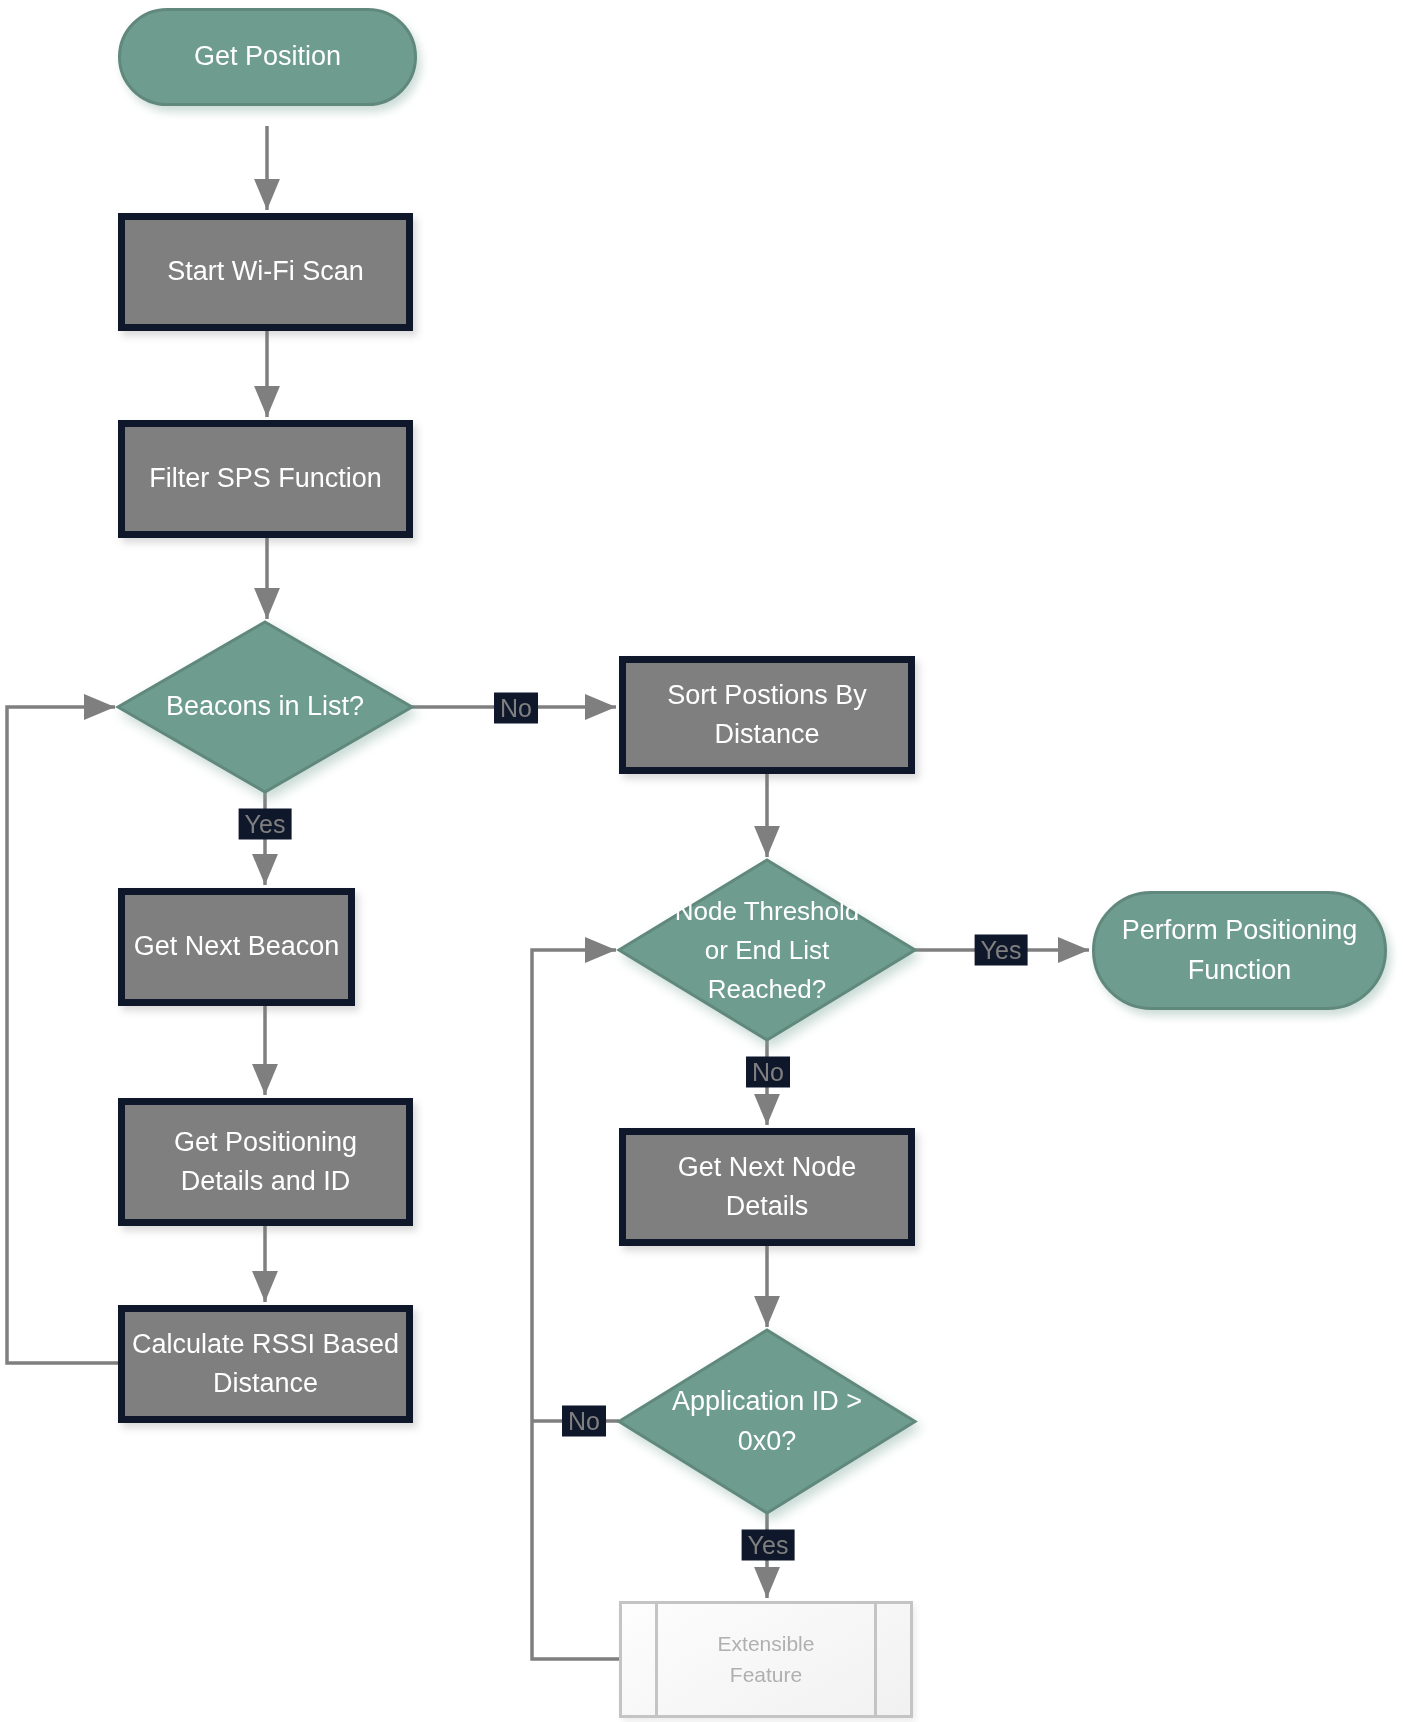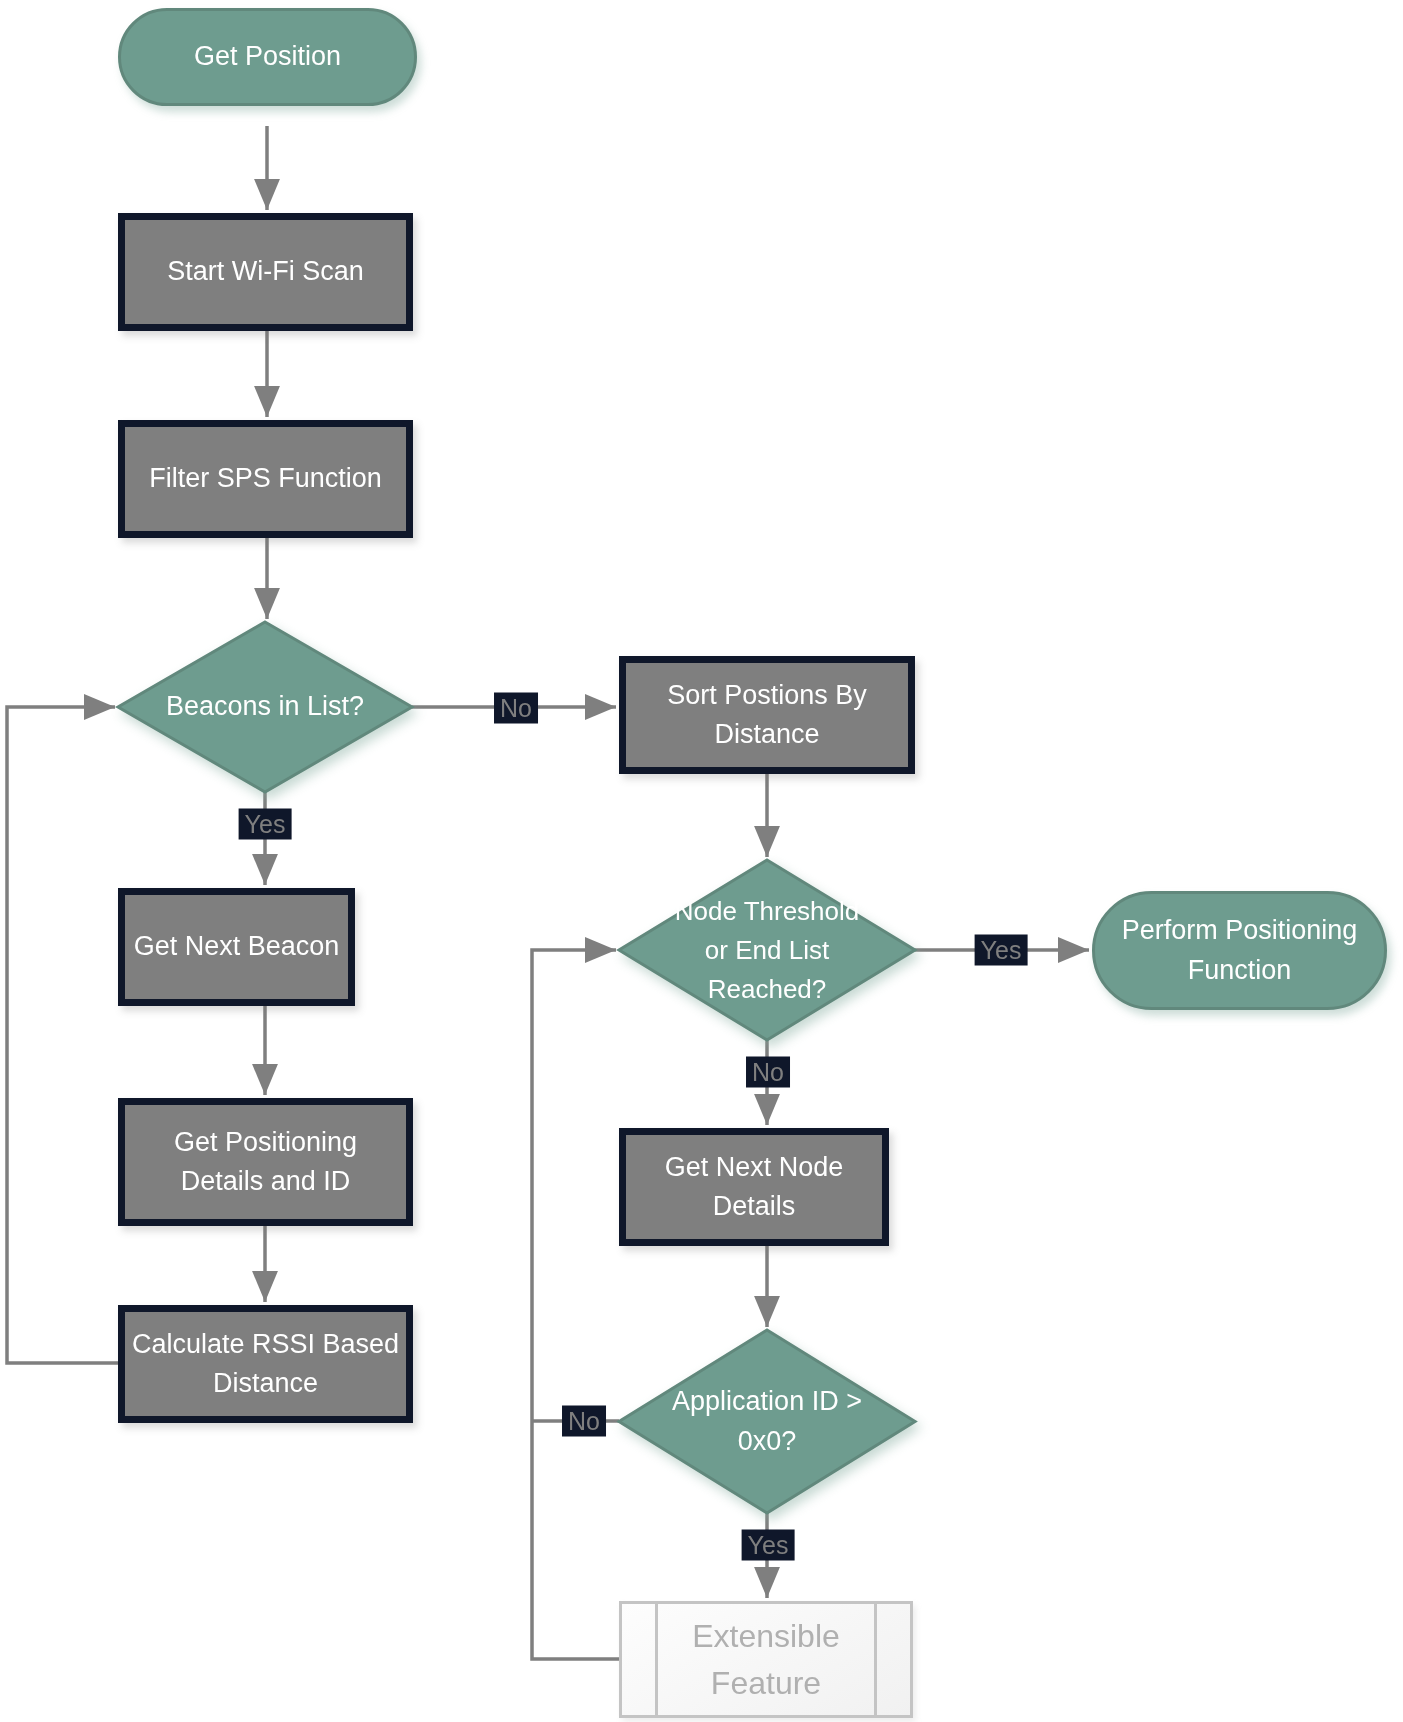--- a/index.html
+++ b/index.html
@@ -55,21 +55,21 @@
   .decision .shape-label {
     position: relative;
     z-index: 2;
   }
   .shape-label { display: inline-block; }
   .small-text { font-size: 26px; line-height: 1.5; }
   .predef {
     background: linear-gradient(150deg, #FDFDFD 0%, #F1F1F1 100%);
     border: 3px solid #C4C4C4;
     color: #B0B0B0;
-    font-size: 32px;
+    font-size: 21px;
     box-shadow: 3px 4px 6px rgba(160,160,160,0.18);
   }
   .predef-bar {
     position: absolute;
     top: 0; bottom: 0;
     width: 0;
     border-left: 3px solid #C4C4C4;
   }
   .edge-label {
     position: absolute;
@@ -157,21 +157,21 @@
     <svg class="diamond-shape" viewBox="0 0 100 100" preserveAspectRatio="none">
       <polygon points="50,0 100,50 50,100 0,50" fill="#6E9C8F" stroke="#61887C" stroke-width="3" vector-effect="non-scaling-stroke"></polygon>
     </svg>
     <span class="shape-label w190">Node Threshold or End List Reached?</span>
   </div>
 
   <div class="node terminator" style="left:1092px; top:891px; width:295px; height:119px;">
     <span class="shape-label">Perform Positioning Function</span>
   </div>
 
-  <div class="node process" style="left:619px; top:1128px; width:270px; height:118px;">
+  <div class="node process" style="left:619px; top:1128px; width:296px; height:118px;">
     <span class="shape-label w220">Get Next Node Details</span>
   </div>
 
   <div class="node decision" style="left:619px; top:1330px; width:296px; height:183px;">
     <svg class="diamond-shape" viewBox="0 0 100 100" preserveAspectRatio="none">
       <polygon points="50,0 100,50 50,100 0,50" fill="#6E9C8F" stroke="#61887C" stroke-width="3" vector-effect="non-scaling-stroke"></polygon>
     </svg>
     <span class="shape-label w200">Application ID &gt; 0x0?</span>
   </div>
 

